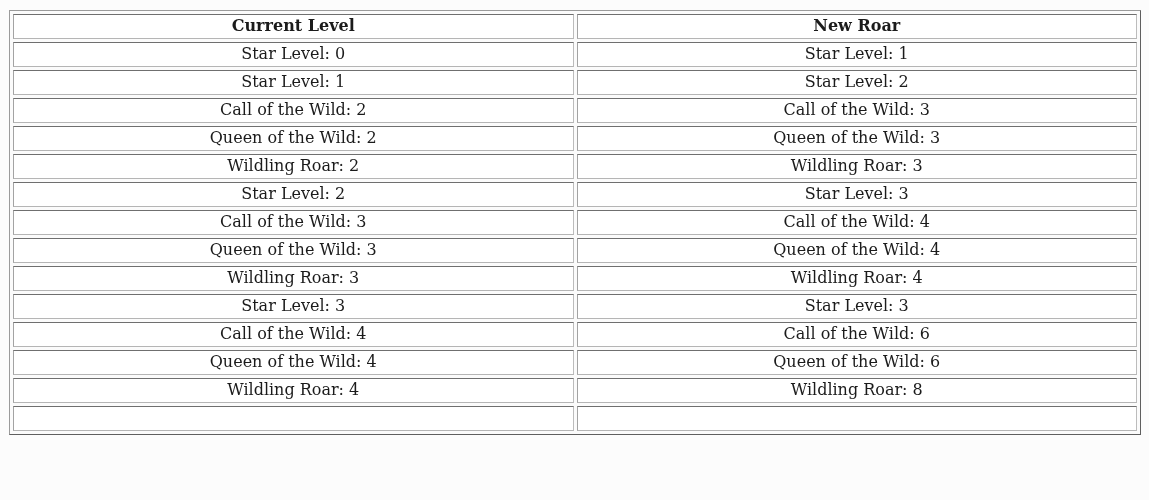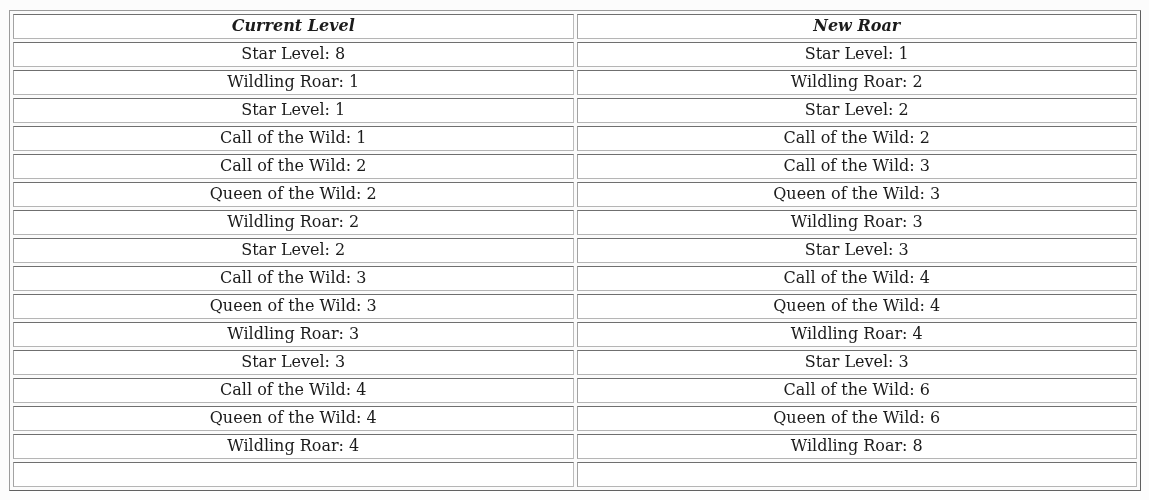--- a/index.html
+++ b/index.html
@@ -35,53 +35,44 @@
     font-family: "DejaVu Serif", "Liberation Serif", serif;
     font-size: 16px;
     line-height: 20px;
     padding: 1px 4px 2px 4px;
     color: #1b1b1b;
     white-space: nowrap;
     overflow: hidden;
   }
   table.levels th {
     font-weight: bold;
-    font-style: italic;
   }
   table.levels tr.partial td {
     height: 20px;
   }
 </style>
 </head>
 <body>
 
 <div class="viewport">
   <table class="levels">
     <thead>
       <tr>
         <th>Current Level</th>
         <th>New Roar</th>
       </tr>
     </thead>
     <tbody id="table-body">
         <tr>
-          <td>Star Level: 8</td>
+          <td>Star Level: 0</td>
           <td>Star Level: 1</td>
-        </tr>
-        <tr>
-          <td>Wildling Roar: 1</td>
-          <td>Wildling Roar: 2</td>
         </tr>
         <tr>
           <td>Star Level: 1</td>
           <td>Star Level: 2</td>
-        </tr>
-        <tr>
-          <td>Call of the Wild: 1</td>
-          <td>Call of the Wild: 2</td>
         </tr>
         <tr>
           <td>Call of the Wild: 2</td>
           <td>Call of the Wild: 3</td>
         </tr>
         <tr>
           <td>Queen of the Wild: 2</td>
           <td>Queen of the Wild: 3</td>
         </tr>
         <tr>

